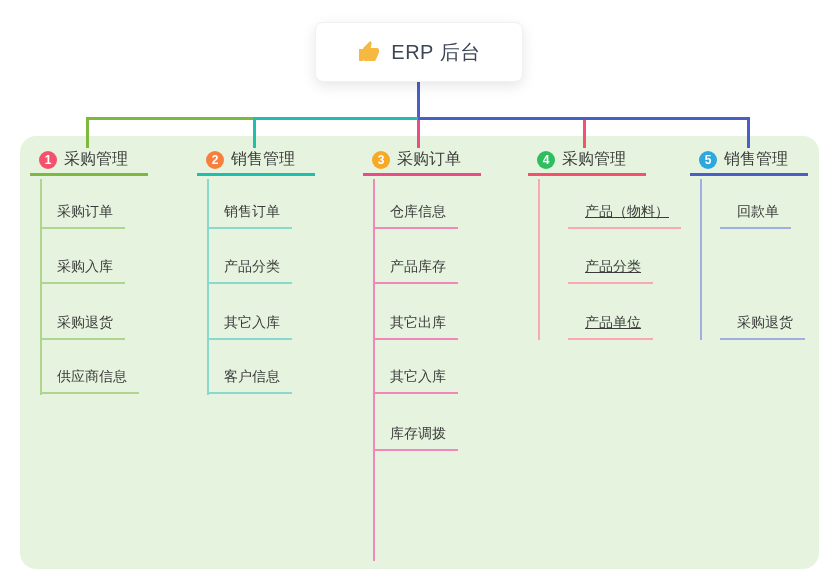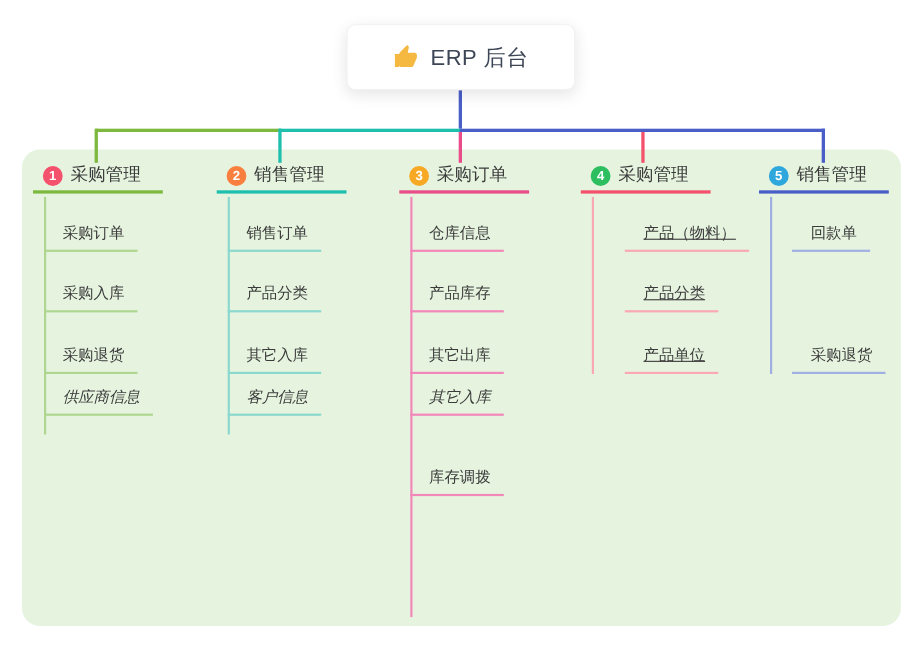--- a/index.html
+++ b/index.html
@@ -49,21 +49,21 @@
   .cl3{left:538px;height:161px;background:#F9A8B4;}
   .cl4{left:700px;height:161px;background:#9FAEE3;}
 
   .child{position:absolute;line-height:20px;padding:0 12px 6px 17px;border-bottom:2px solid;
     font-size:14px;color:#3b3b3b;white-space:nowrap;cursor:pointer;}
   .ch0{left:40px;border-color:#AED690;}
   .ch1{left:207px;border-color:#8BD8CF;}
   .ch2{left:373px;border-color:#F287B9;}
   .ch3{left:568px;border-color:#F9A8B4;text-decoration:underline;}
   .ch4{left:720px;border-color:#9FAEE3;}
-  .r0{top:201px;} .r1{top:256px;} .r2{top:312px;} .r3{top:350px;font-style:italic;}
+  .r0{top:201px;} .r1{top:256px;} .r2{top:312px;} .r3{top:366px;}
   .r4{top:423px;} .r5{top:478px;} .r6{top:533px;}
 
   .thumb-icon{width:24px;height:24px;flex:none;}
 </style>
 </head>
 <body>
 
 <div class="canvas">
 
   <div class="panel"></div>

